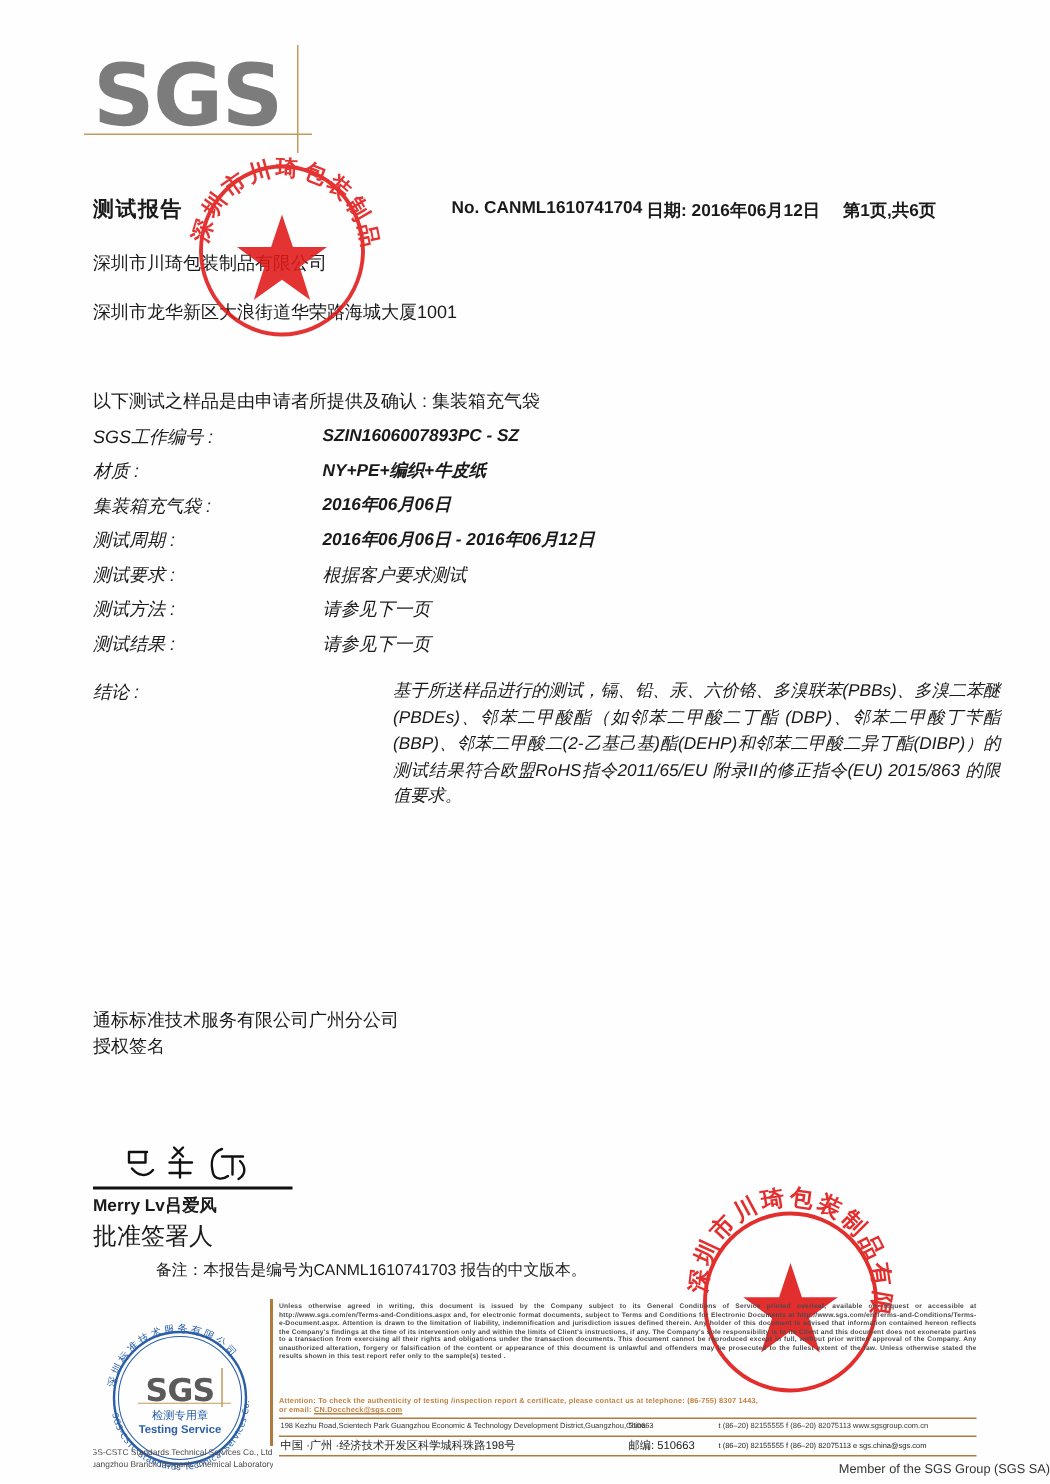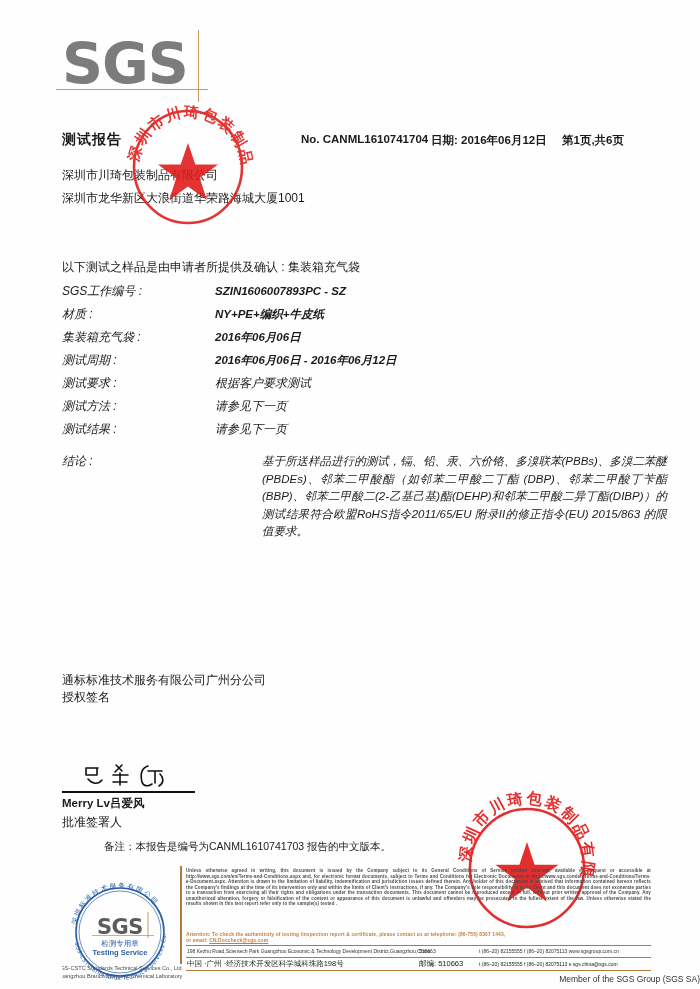--- a/index.html
+++ b/index.html
@@ -100,21 +100,21 @@
 
   .client-name {
     position: absolute;
     left: 62px;
     top: 167px;
     font-size: 12px;
   }
   .client-addr {
     position: absolute;
     left: 62px;
-    top: 190px;
+    top: 200px;
     font-size: 12px;
   }
 
   
   .sample-line {
     position: absolute;
     left: 62px;
     top: 259px;
     font-size: 12px;
   }
@@ -191,21 +191,21 @@
     position: absolute;
     left: 62px;
     top: 796px;
     font-size: 11.5px;
     font-weight: bold;
   }
   .sig-role {
     position: absolute;
     left: 62px;
     top: 814px;
-    font-size: 12px;
+    font-size: 16px;
   }
   .remark {
     position: absolute;
     left: 62px;
     top: 840px;
     font-size: 10.5px;
     margin-left: 42px;
   }
 
   

